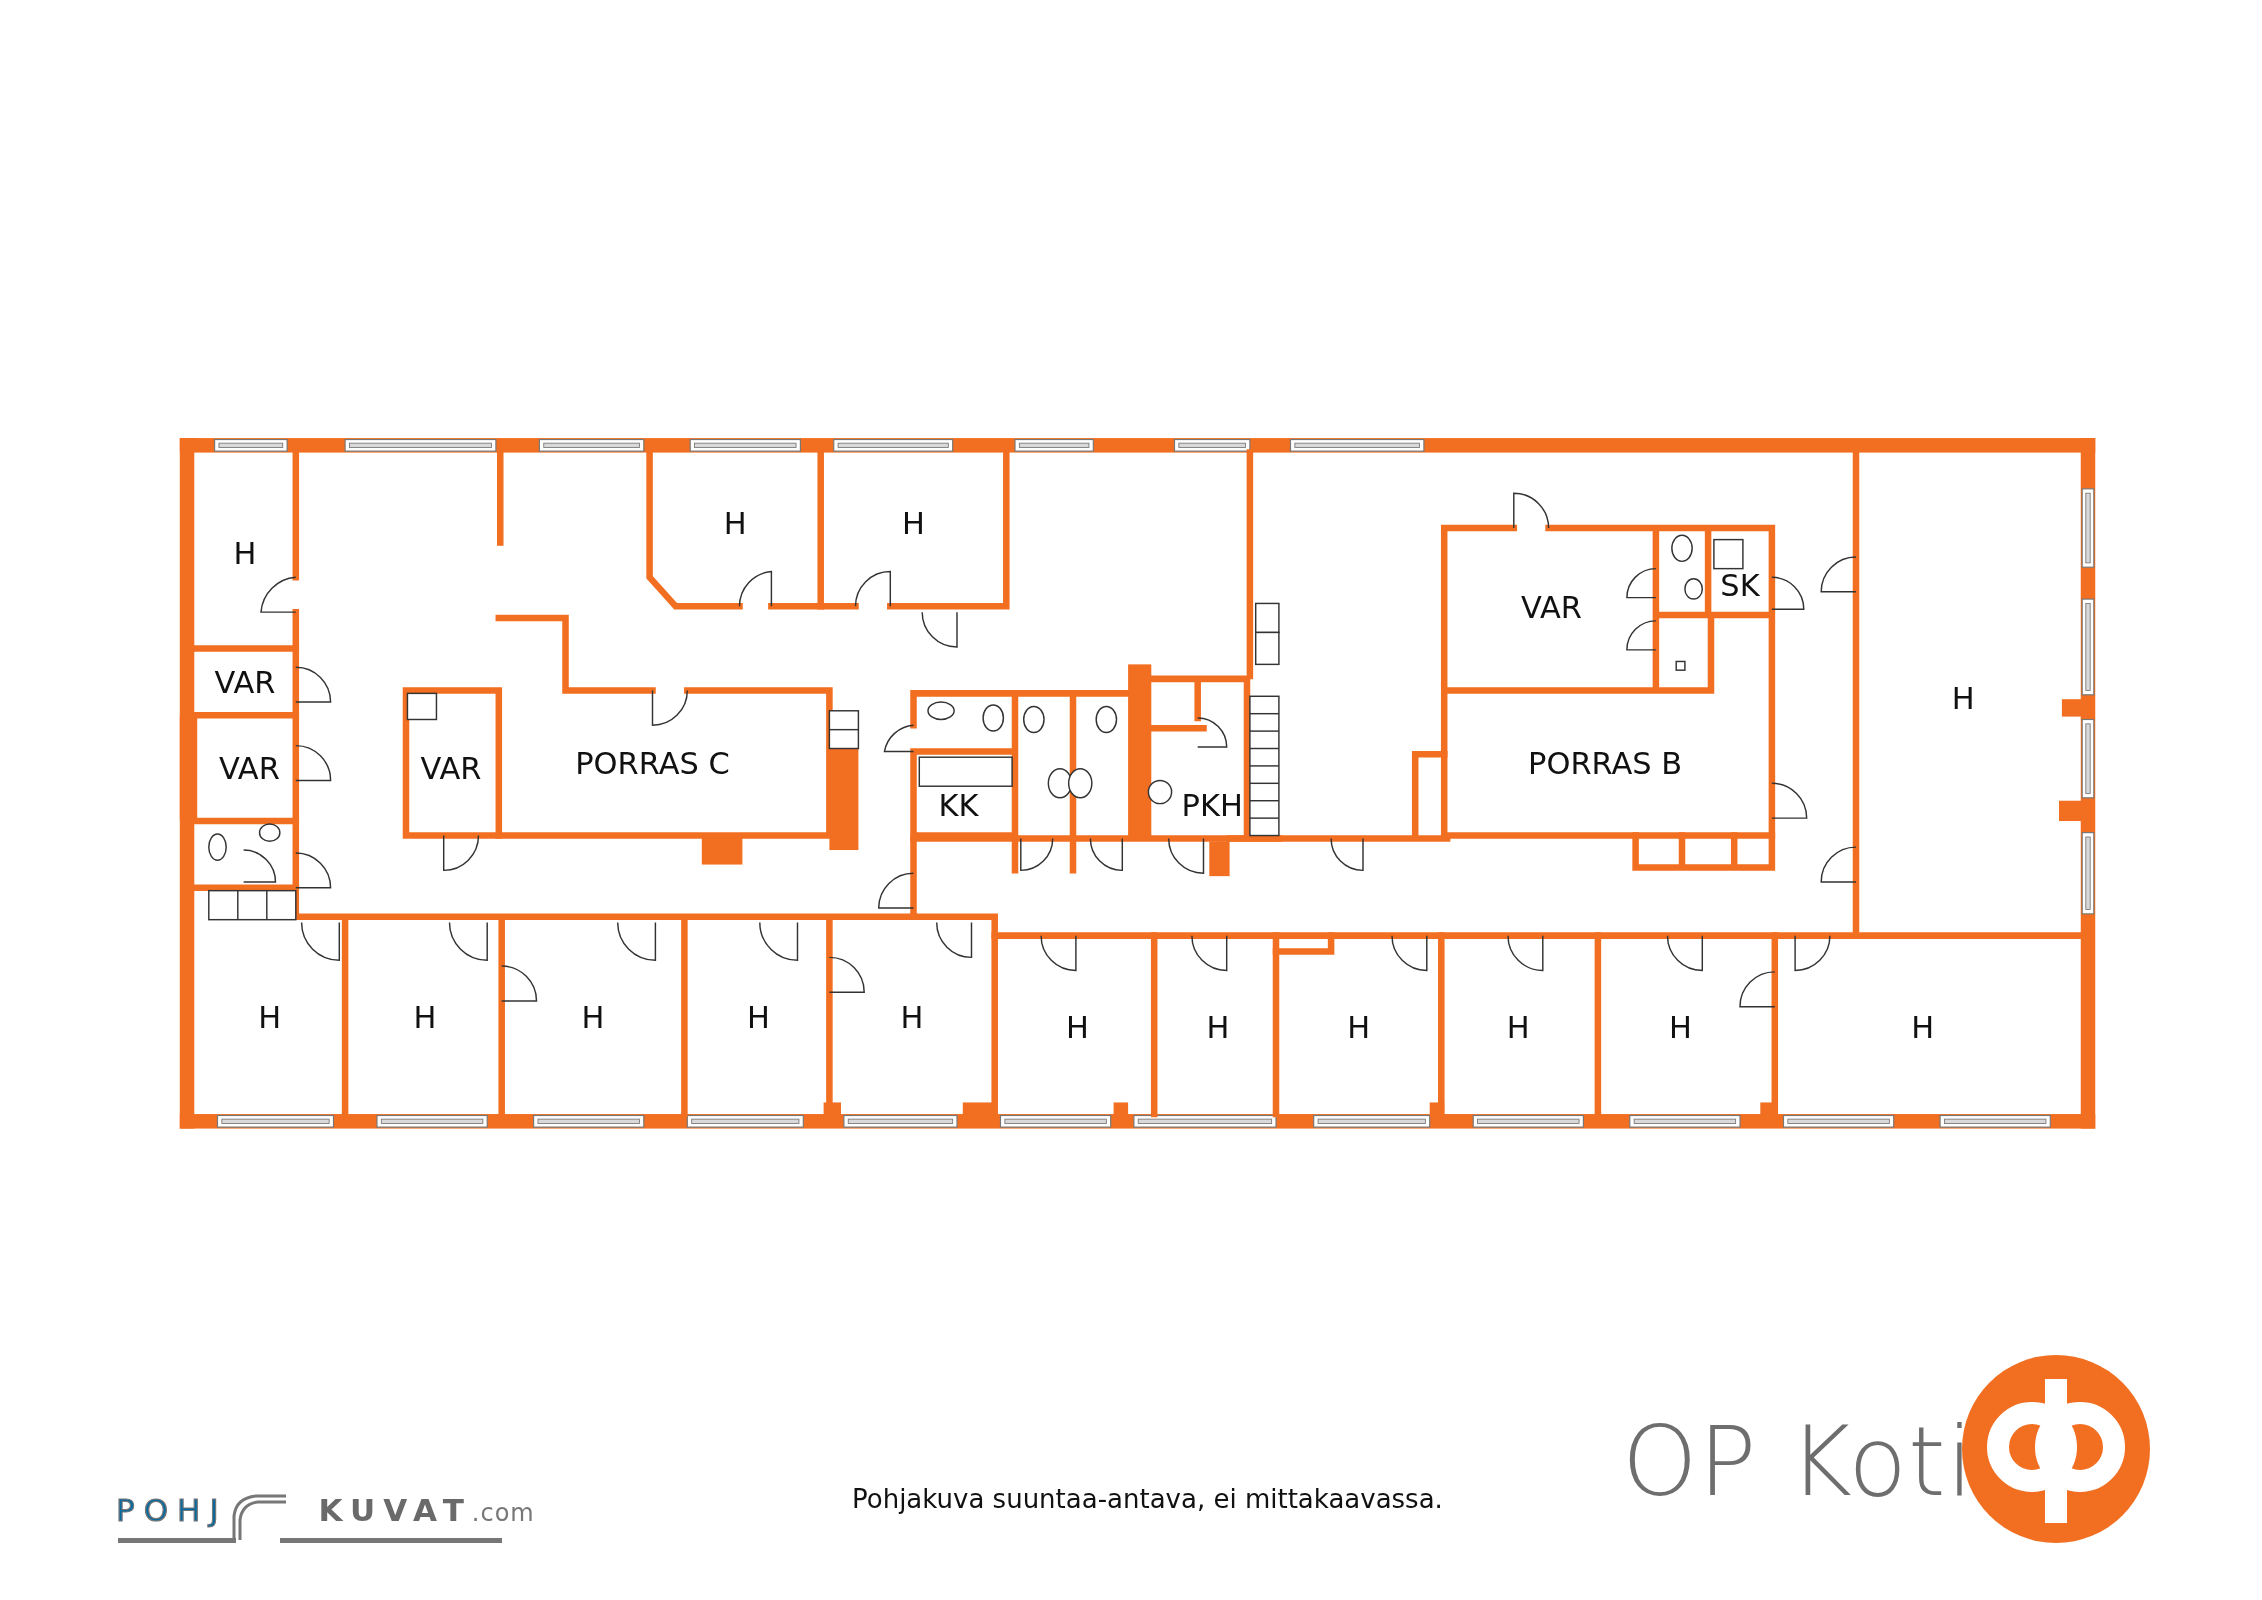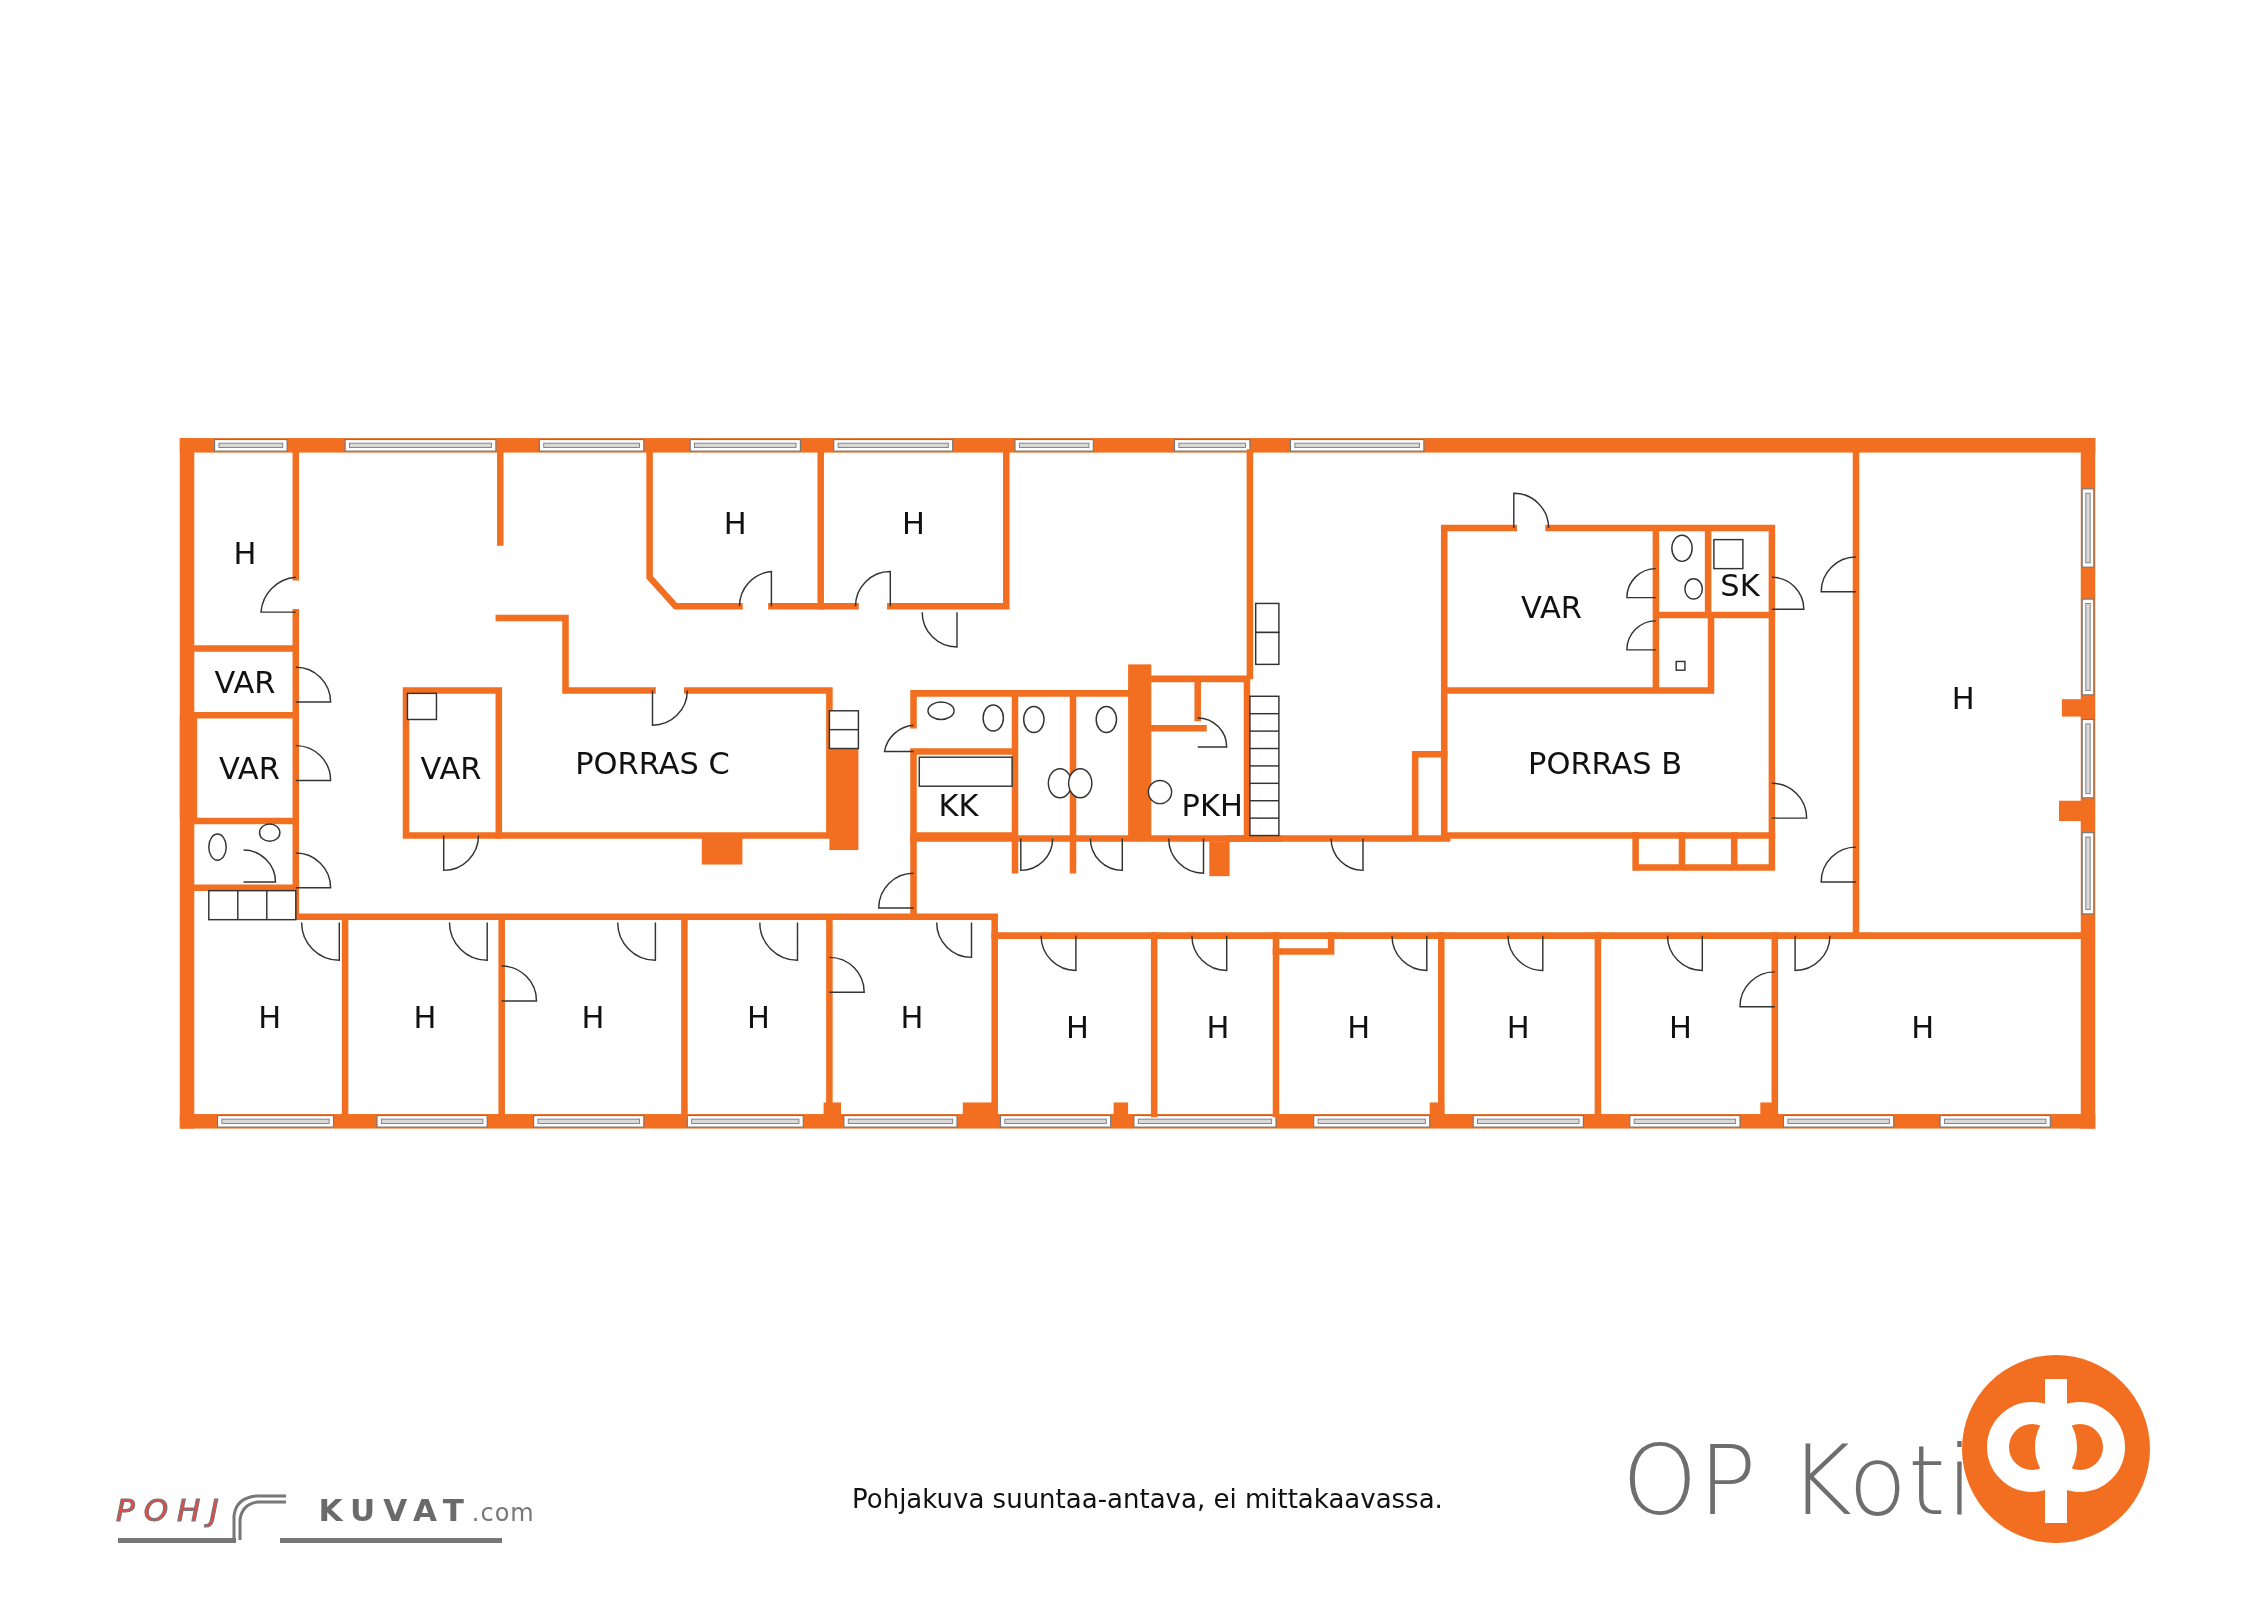--- a/index.html
+++ b/index.html
@@ -5,25 +5,25 @@
   html,body{margin:0;padding:0;background:#ffffff;}
   body{width:2262px;height:1600px;position:relative;overflow:hidden;font-family:"DejaVu Sans","Liberation Sans",sans-serif;}
   #plan{position:absolute;left:0;top:0;width:2262px;height:1600px;}
   .wall{fill:#f26f21;}
   .wl{stroke:#f26f21;stroke-width:4.5;fill:none;stroke-linecap:square;}
   .win{fill:#fff;stroke:#777;stroke-width:0.8;}
   .winc{fill:#d9d9d9;stroke:#777;stroke-width:0.6;}
   .door{fill:none;stroke:#333;stroke-width:1;}
   .fix{fill:#fff;stroke:#333;stroke-width:1;}
   .lbl{font-family:"DejaVu Sans","Liberation Sans",sans-serif;font-size:21px;fill:#111;text-anchor:middle;dominant-baseline:middle;}
-  .brand{position:absolute;left:1622px;top:1406px;font-family:"DejaVu Sans","Liberation Sans",sans-serif;font-size:96px;color:#6e6e6e;font-weight:300;letter-spacing:1px;margin-top:19px;}
+  .brand{position:absolute;left:1622px;top:1406px;font-family:"DejaVu Sans","Liberation Sans",sans-serif;font-size:96px;color:#6e6e6e;font-weight:300;letter-spacing:1px;}
   .logo-circle{position:absolute;left:1962px;top:1355px;width:188px;height:188px;border-radius:50%;background:#f26f21;}
   .caption{position:absolute;left:852px;top:1484px;font-family:"DejaVu Sans","Liberation Sans",sans-serif;font-size:26px;color:#111;}
   .pk{position:absolute;left:116px;top:1492px;font-family:"DejaVu Sans","Liberation Sans",sans-serif;font-size:31px;letter-spacing:9px;color:#777;}
-  .pk .a{color:#ef4444;font-style:italic;-webkit-text-stroke:1.2px #777;}
+  .pk .a{color:#0369a1;-webkit-text-stroke:1.2px #777;}
   .pk .b{color:#6a6a6a;font-weight:bold;letter-spacing:8px;margin-left:45px;}
   .pk .c{font-size:24px;letter-spacing:1px;color:#777;}
   .pk-line{position:absolute;height:5px;background:#777;}
 </style>
 </head>
 <body>
 
 <svg id="plan" viewBox="0 0 1560 1103" preserveAspectRatio="none" xmlns="http://www.w3.org/2000/svg">
 
   <g>

